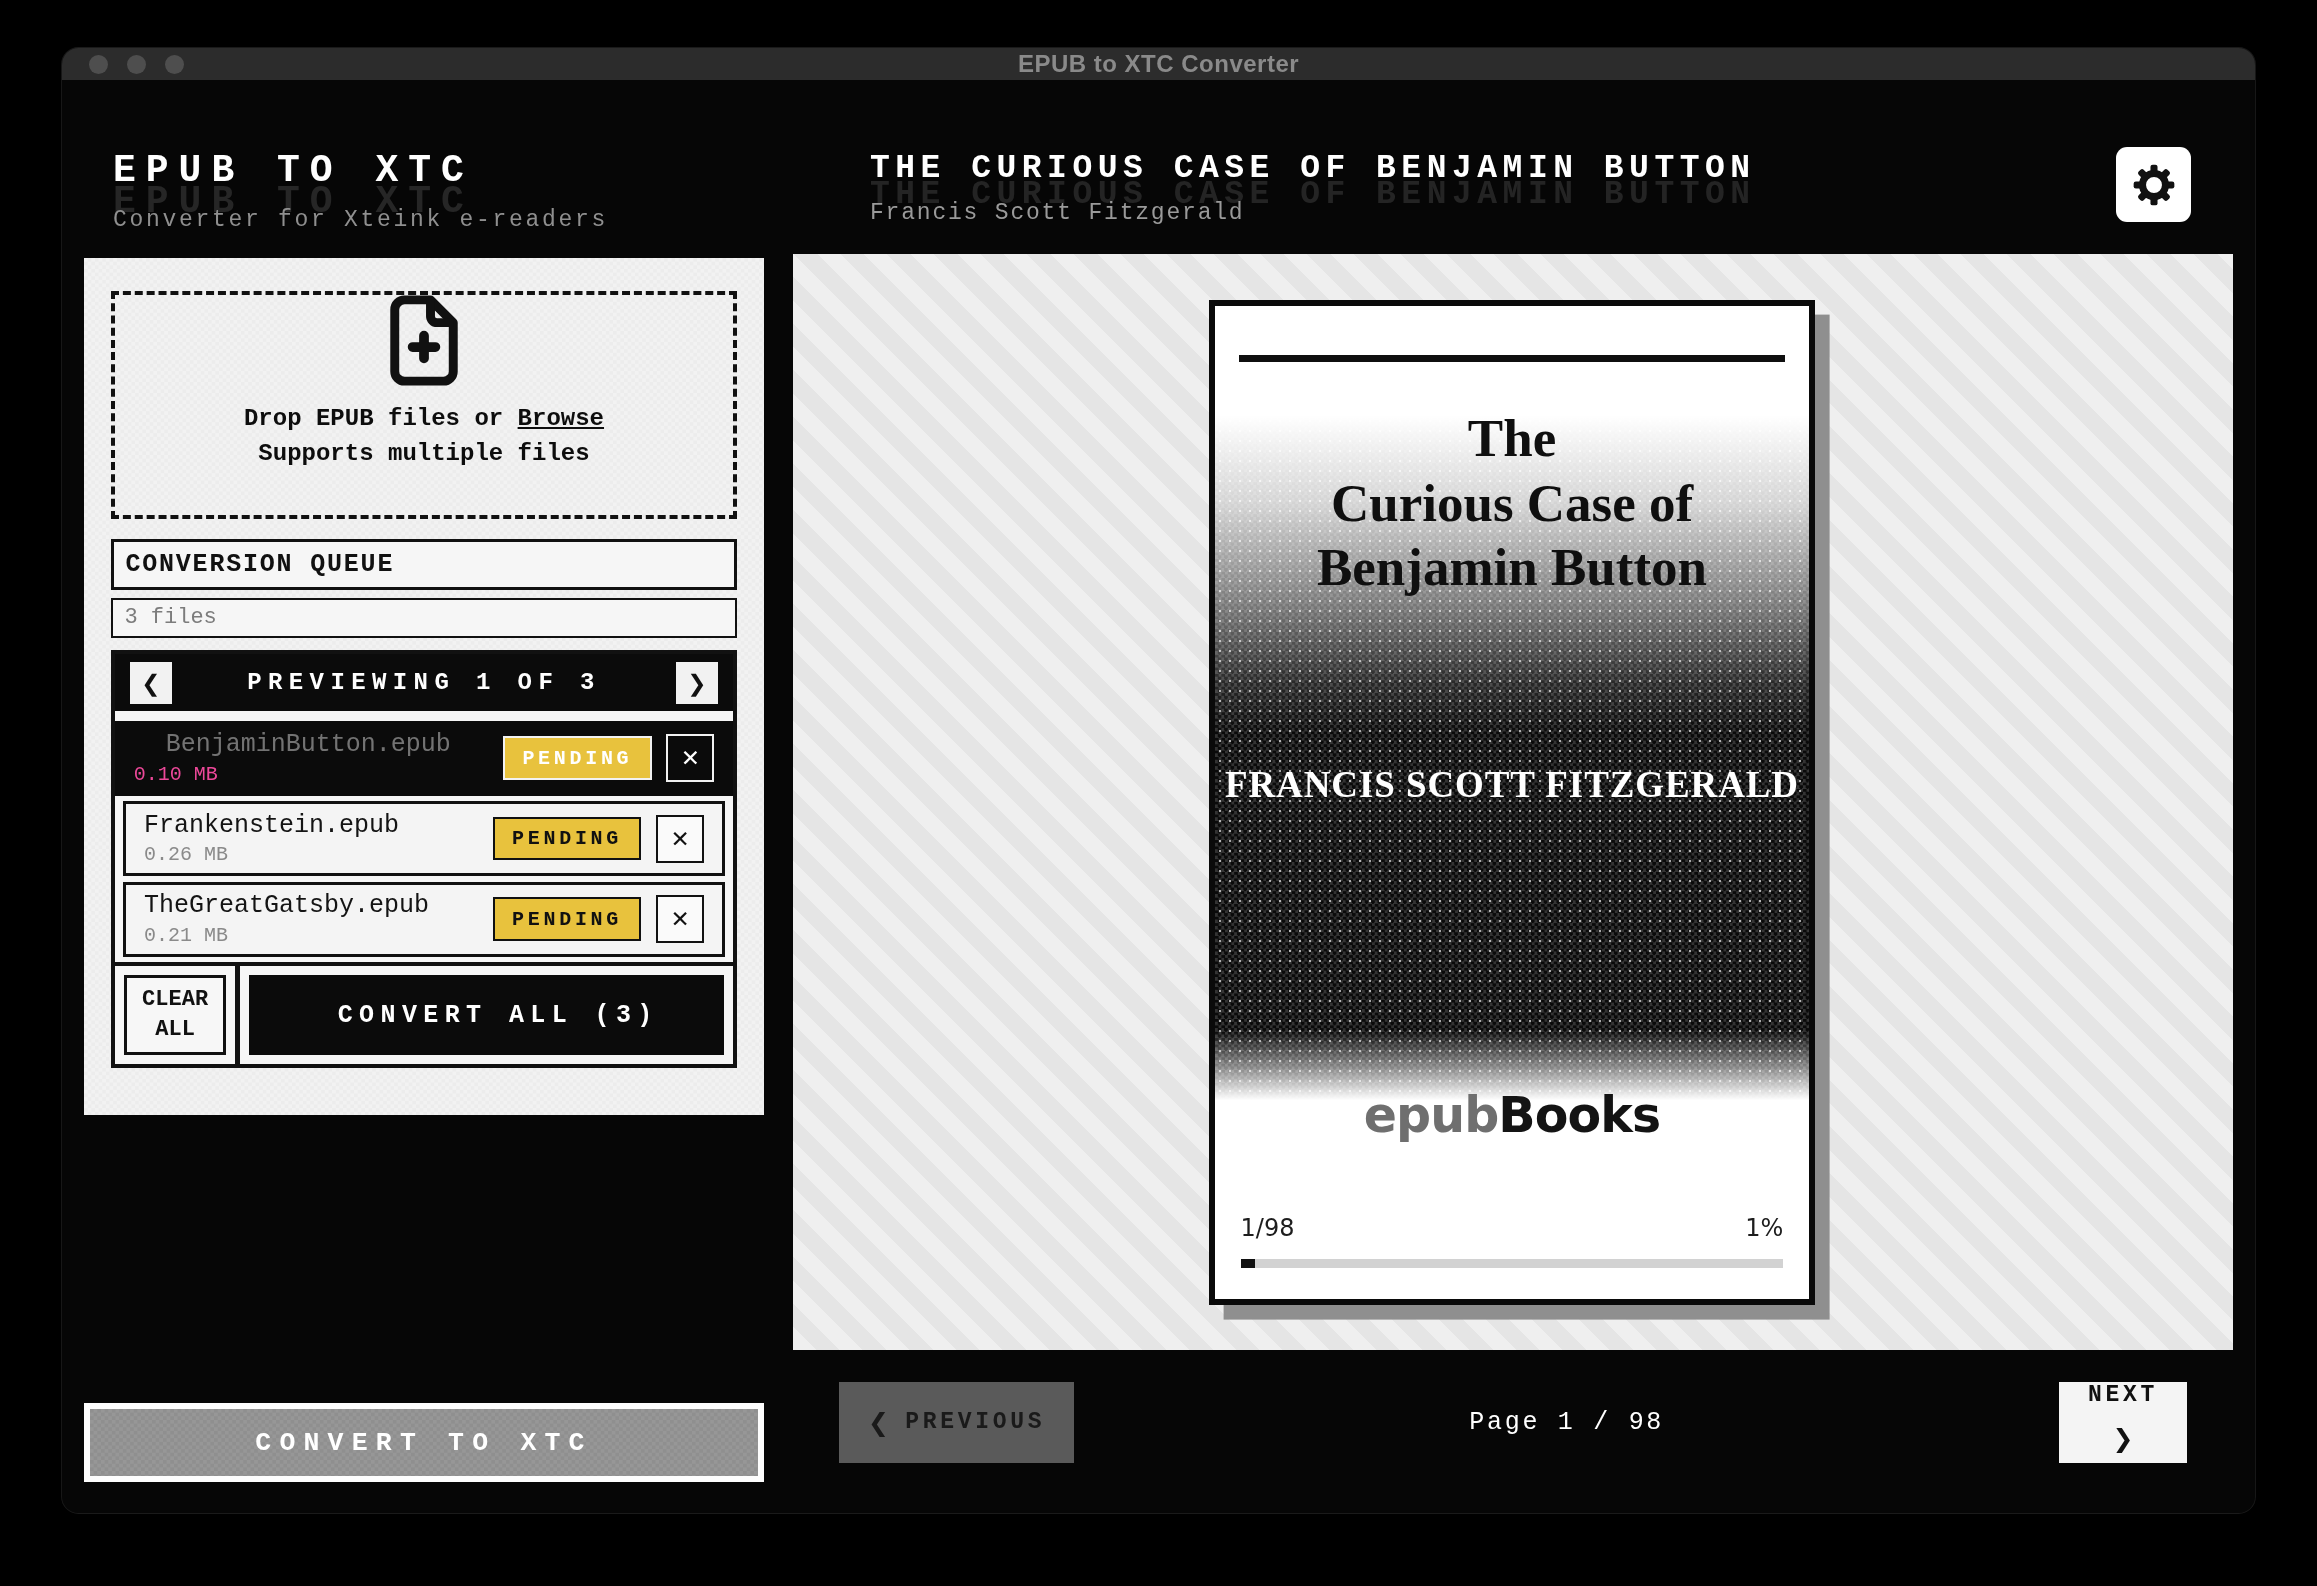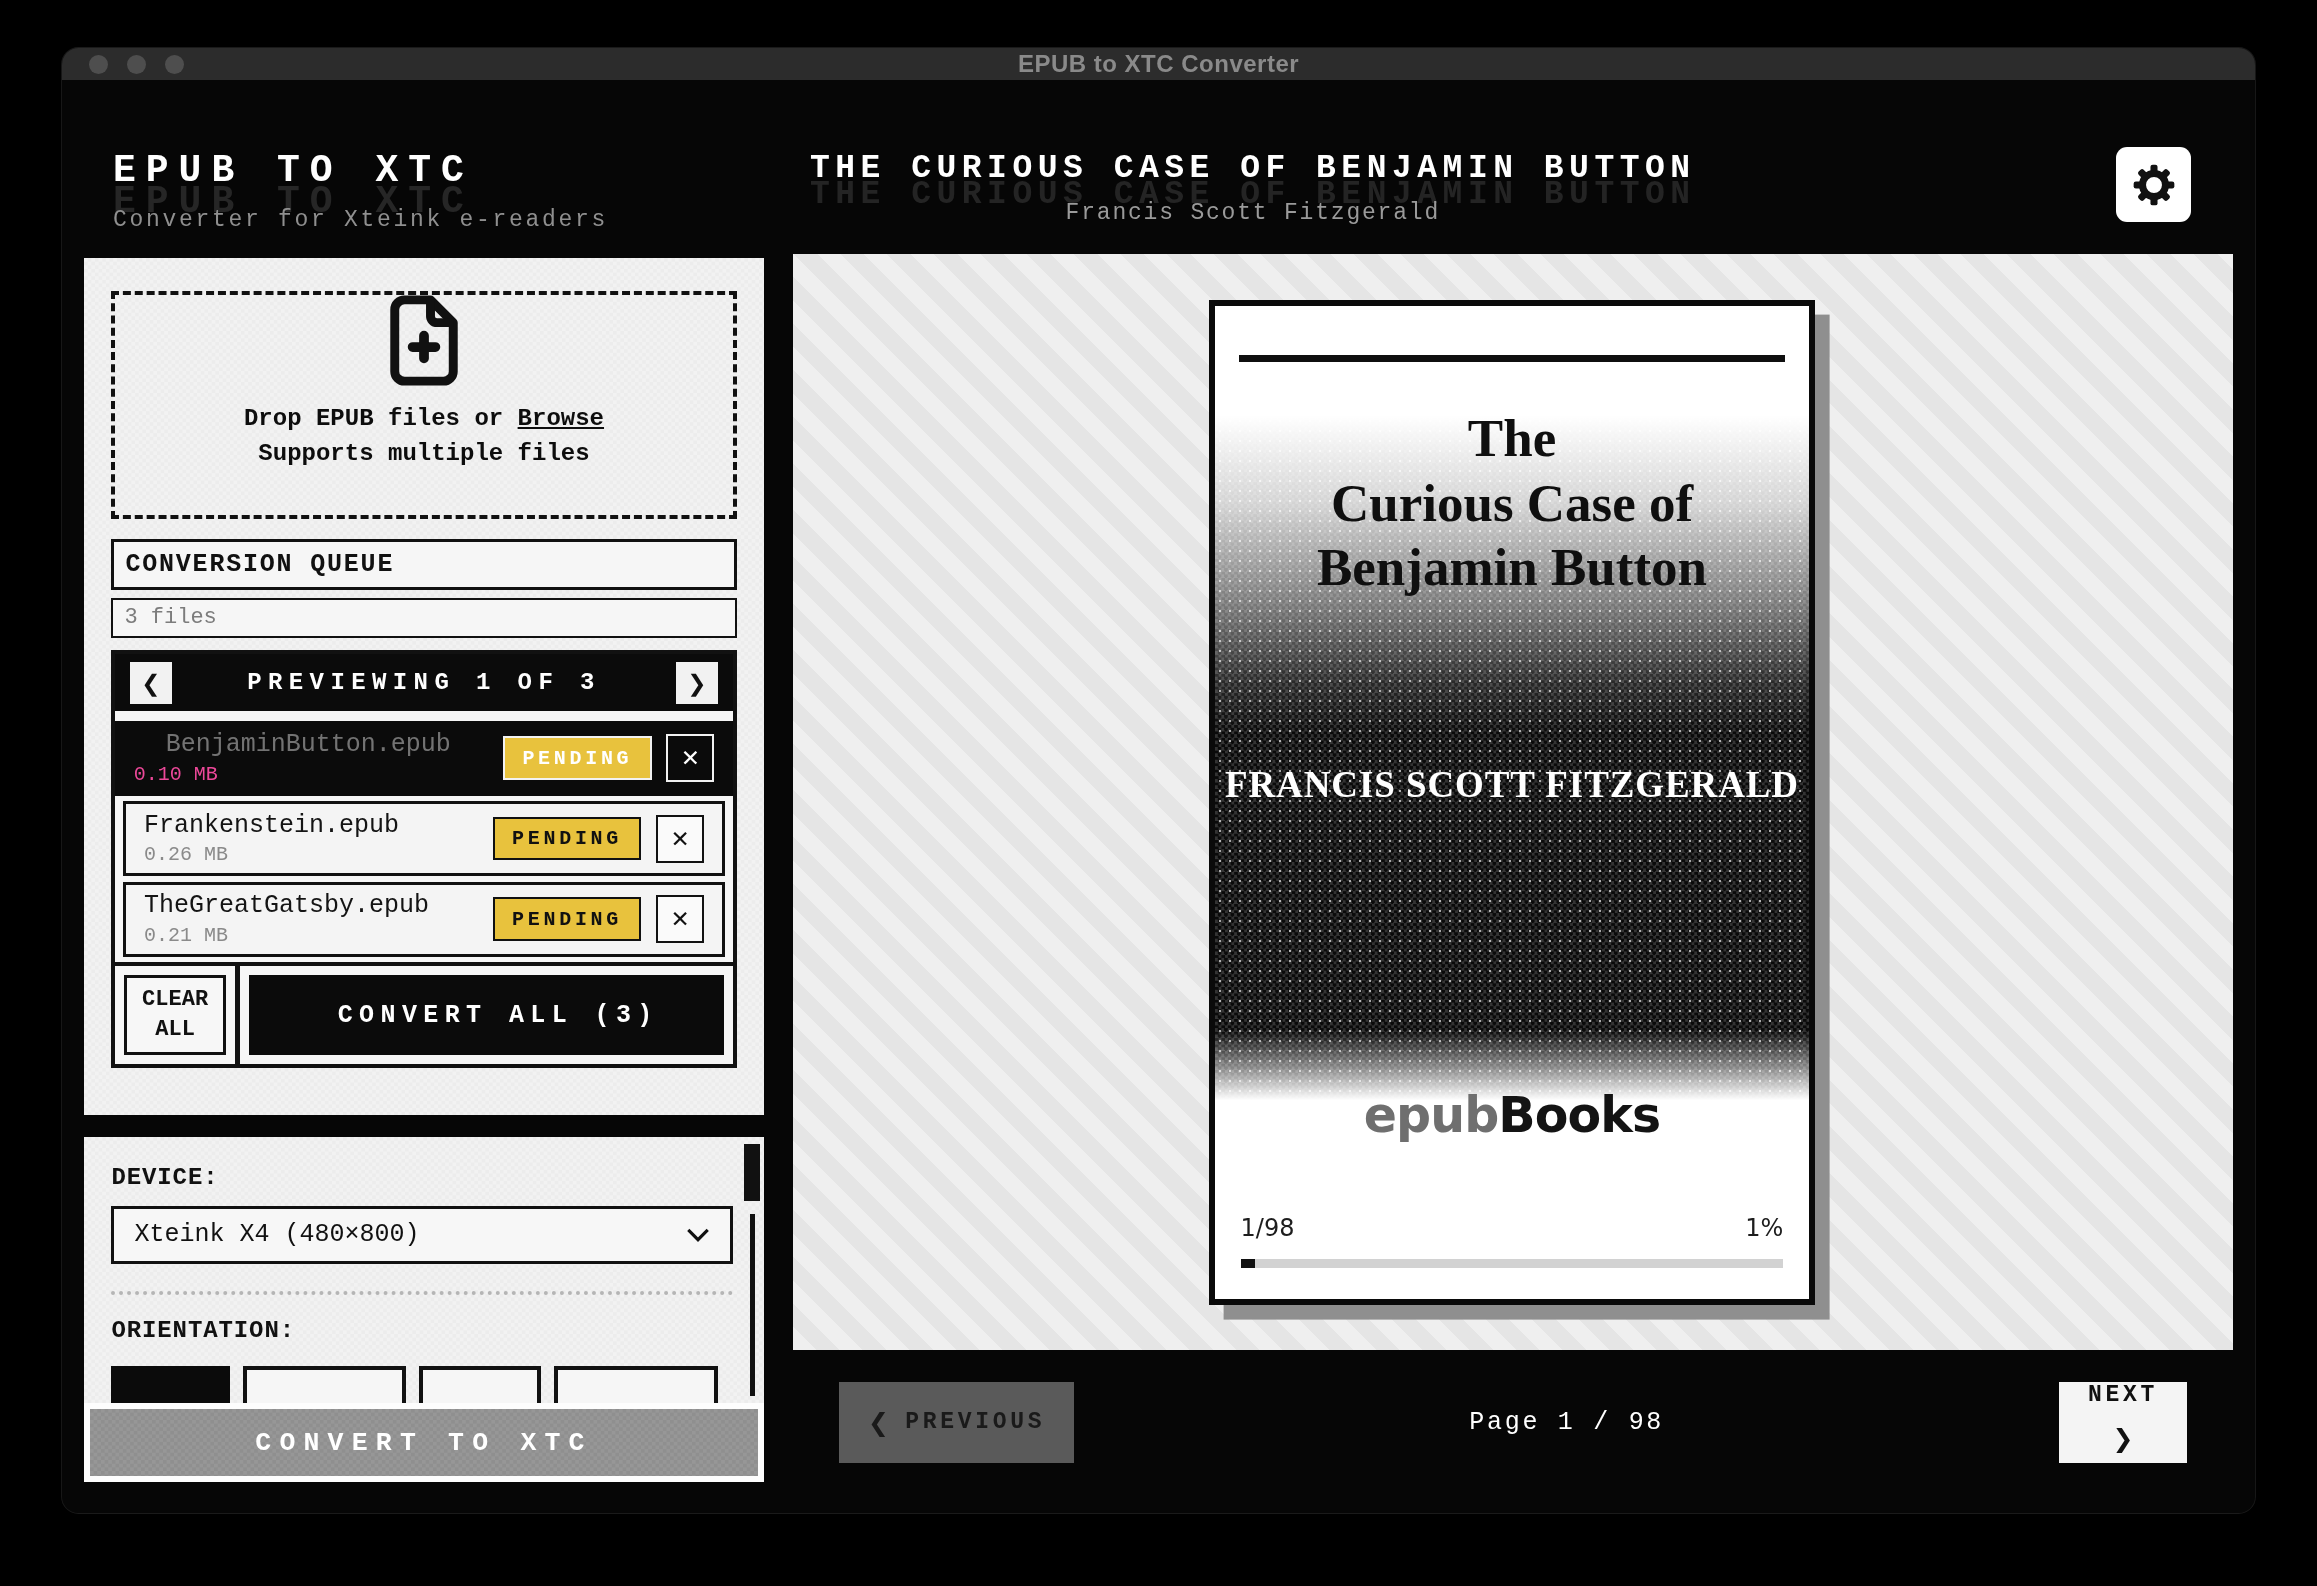--- a/index.html
+++ b/index.html
@@ -80,21 +80,21 @@
   .ob1 { width:119px; } .ob2 { width:163px; } .ob3 { width:122px; } .ob4 { width:164px; }
   .card-scrollbar-track { position:absolute; right:9.1px; top:77px; bottom:7.3px; width:4.6px; background:#111; }
   .card-scrollbar-thumb { position:absolute; right:3.7px; top:7.3px; width:16.4px; height:57px; background:#111; }
 
   .convert-bar { position:absolute; left:22px; top:1355px; width:680px; height:79px; background:#fdfdfd; padding:6.4px; }
   .convert-btn { width:100%; height:100%; background-color:#8f8f8f;
     background-image:repeating-conic-gradient(rgba(255,255,255,0.07) 0% 25%, transparent 0% 50%); background-size:7.3px 7.3px;
     color:#fff; font-weight:700; font-size:26.5px; letter-spacing:8.2px; display:flex; align-items:center; justify-content:center; }
 
   
-  .main-header { position:absolute; left:748px; top:102px;text-align:center; }
+  .main-header { position:absolute; left:808px; top:102px; }
   .book-title { color:#fff; font-weight:700; font-size:33px; letter-spacing:5.5px; text-shadow:0 25.6px 0 #242424; }
   .book-author { margin-top:12.8px; color:#9a9a9a; font-size:23px; letter-spacing:1.8px; }
 
   .settings-btn { position:absolute; left:2054px; top:99px; width:75px; height:75px; background:#fff; border-radius:11px;
     display:flex; align-items:center; justify-content:center; cursor:pointer; }
 
   .preview-area { position:absolute; left:731px; top:206px; width:1440px; height:1096px;
     background:repeating-linear-gradient(45deg,#efefef 0 16.4px,#e5e5e5 16.4px 33px); }
 
   .cover { position:absolute; left:416px; top:46px; width:606px; height:1005px; border:6.4px solid #0a0a0a;
@@ -215,39 +215,20 @@
           <div class="clear-btn">CLEAR
 ALL</div>
         </div>
         <div class="footer-right">
           <div class="convert-all-btn">CONVERT ALL (3)</div>
         </div>
       </div>
     </div>
   </div>
 
-  <div class="card card2">
-    <div class="field-label">DEVICE:</div>
-    <div class="device-select">
-      <span>Xteink X4 (480×800)</span>
-      <svg width="24" height="14.6" viewBox="0 0 24 15">
-        <polyline points="2,2 12,12 22,2" fill="none" stroke="#111" stroke-width="3.2"></polyline>
-      </svg>
-    </div>
-    <div class="dotted-sep"></div>
-    <div class="field-label orientation-label">ORIENTATION:</div>
-    <div class="orientation-row">
-      <div class="orient-box selected ob1"></div>
-      <div class="orient-box ob2"></div>
-      <div class="orient-box ob3"></div>
-      <div class="orient-box ob4"></div>
-    </div>
-    <div class="card-scrollbar-track"></div>
-    <div class="card-scrollbar-thumb"></div>
-  </div>
 
   <div class="convert-bar">
     <div class="convert-btn">CONVERT TO XTC</div>
   </div>
 
   <div class="main-header">
     <div class="book-title">THE CURIOUS CASE OF BENJAMIN BUTTON</div>
     <div class="book-author">Francis Scott Fitzgerald</div>
   </div>
 

